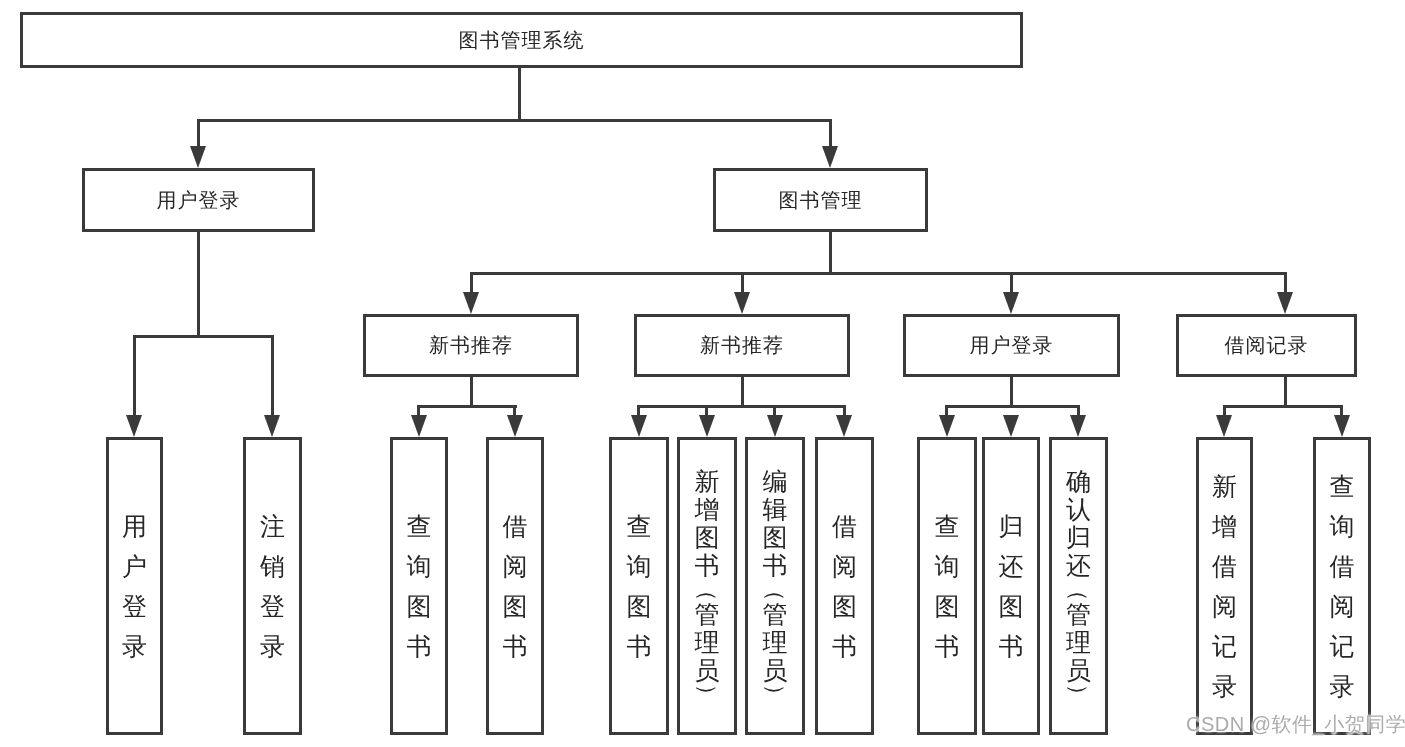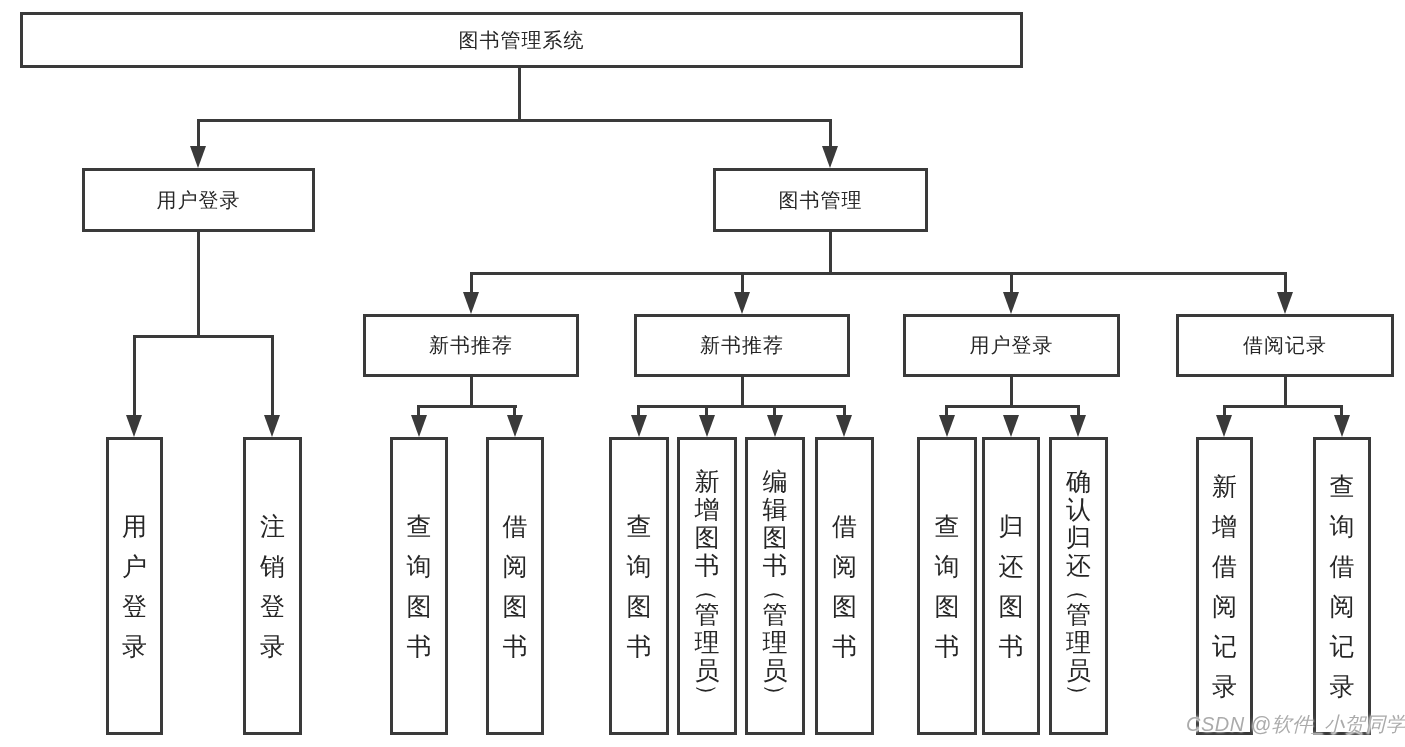--- a/index.html
+++ b/index.html
@@ -32,21 +32,20 @@
   .arrow {
     position:absolute; width:0; height:0; z-index:1;
     border-left:8px solid transparent; border-right:8px solid transparent;
     border-top:22px solid #3a3a3a;
   }
   #watermark {
     position:absolute; left:1186px; top:711px; z-index:5;
     color:#ababab; font-size:20px; letter-spacing:0.5px;
     text-shadow:0 0 4px #ffffff, 0 0 2px #ffffff, 1px 1px 2px #ffffff;
     white-space:nowrap;
-    font-style:italic;
   }
 </style>
 </head>
 <body>
 
 <div id="canvas">
 
   <div class="vline" style="left:518px; top:68px; height:53px;"></div>
   <div class="hline" style="left:197px; top:119px; width:635px;"></div>
   <div class="vline" style="left:197px; top:119px; height:30px;"></div>
@@ -106,21 +105,21 @@
   <div class="arrow" style="left:1334px; top:415px;"></div>
 
   <div class="box" style="left:20px; top:12px; width:1003px; height:56px;">图书管理系统</div>
 
   <div class="box" style="left:82px; top:168px; width:233px; height:64px;">用户登录</div>
   <div class="box" style="left:713px; top:168px; width:215px; height:64px;">图书管理</div>
 
   <div class="box" style="left:363px; top:314px; width:216px; height:63px;">新书推荐</div>
   <div class="box" style="left:634px; top:314px; width:216px; height:63px;">新书推荐</div>
   <div class="box" style="left:903px; top:314px; width:217px; height:63px;">用户登录</div>
-  <div class="box" style="left:1176px; top:314px; width:218px; height:63px;">借阅记录</div>
+  <div class="box" style="left:1176px; top:314px; width:181px; height:63px;">借阅记录</div>
 
   <div class="box vbox" style="left:106px; top:437px; width:57px; height:298px;">
     <div class="vlabel">
         <span class="vchar">用</span>
         <span class="vchar">户</span>
         <span class="vchar">登</span>
         <span class="vchar">录</span>
       </div>
   </div>
   <div class="box vbox" style="left:243px; top:437px; width:59px; height:298px;">

